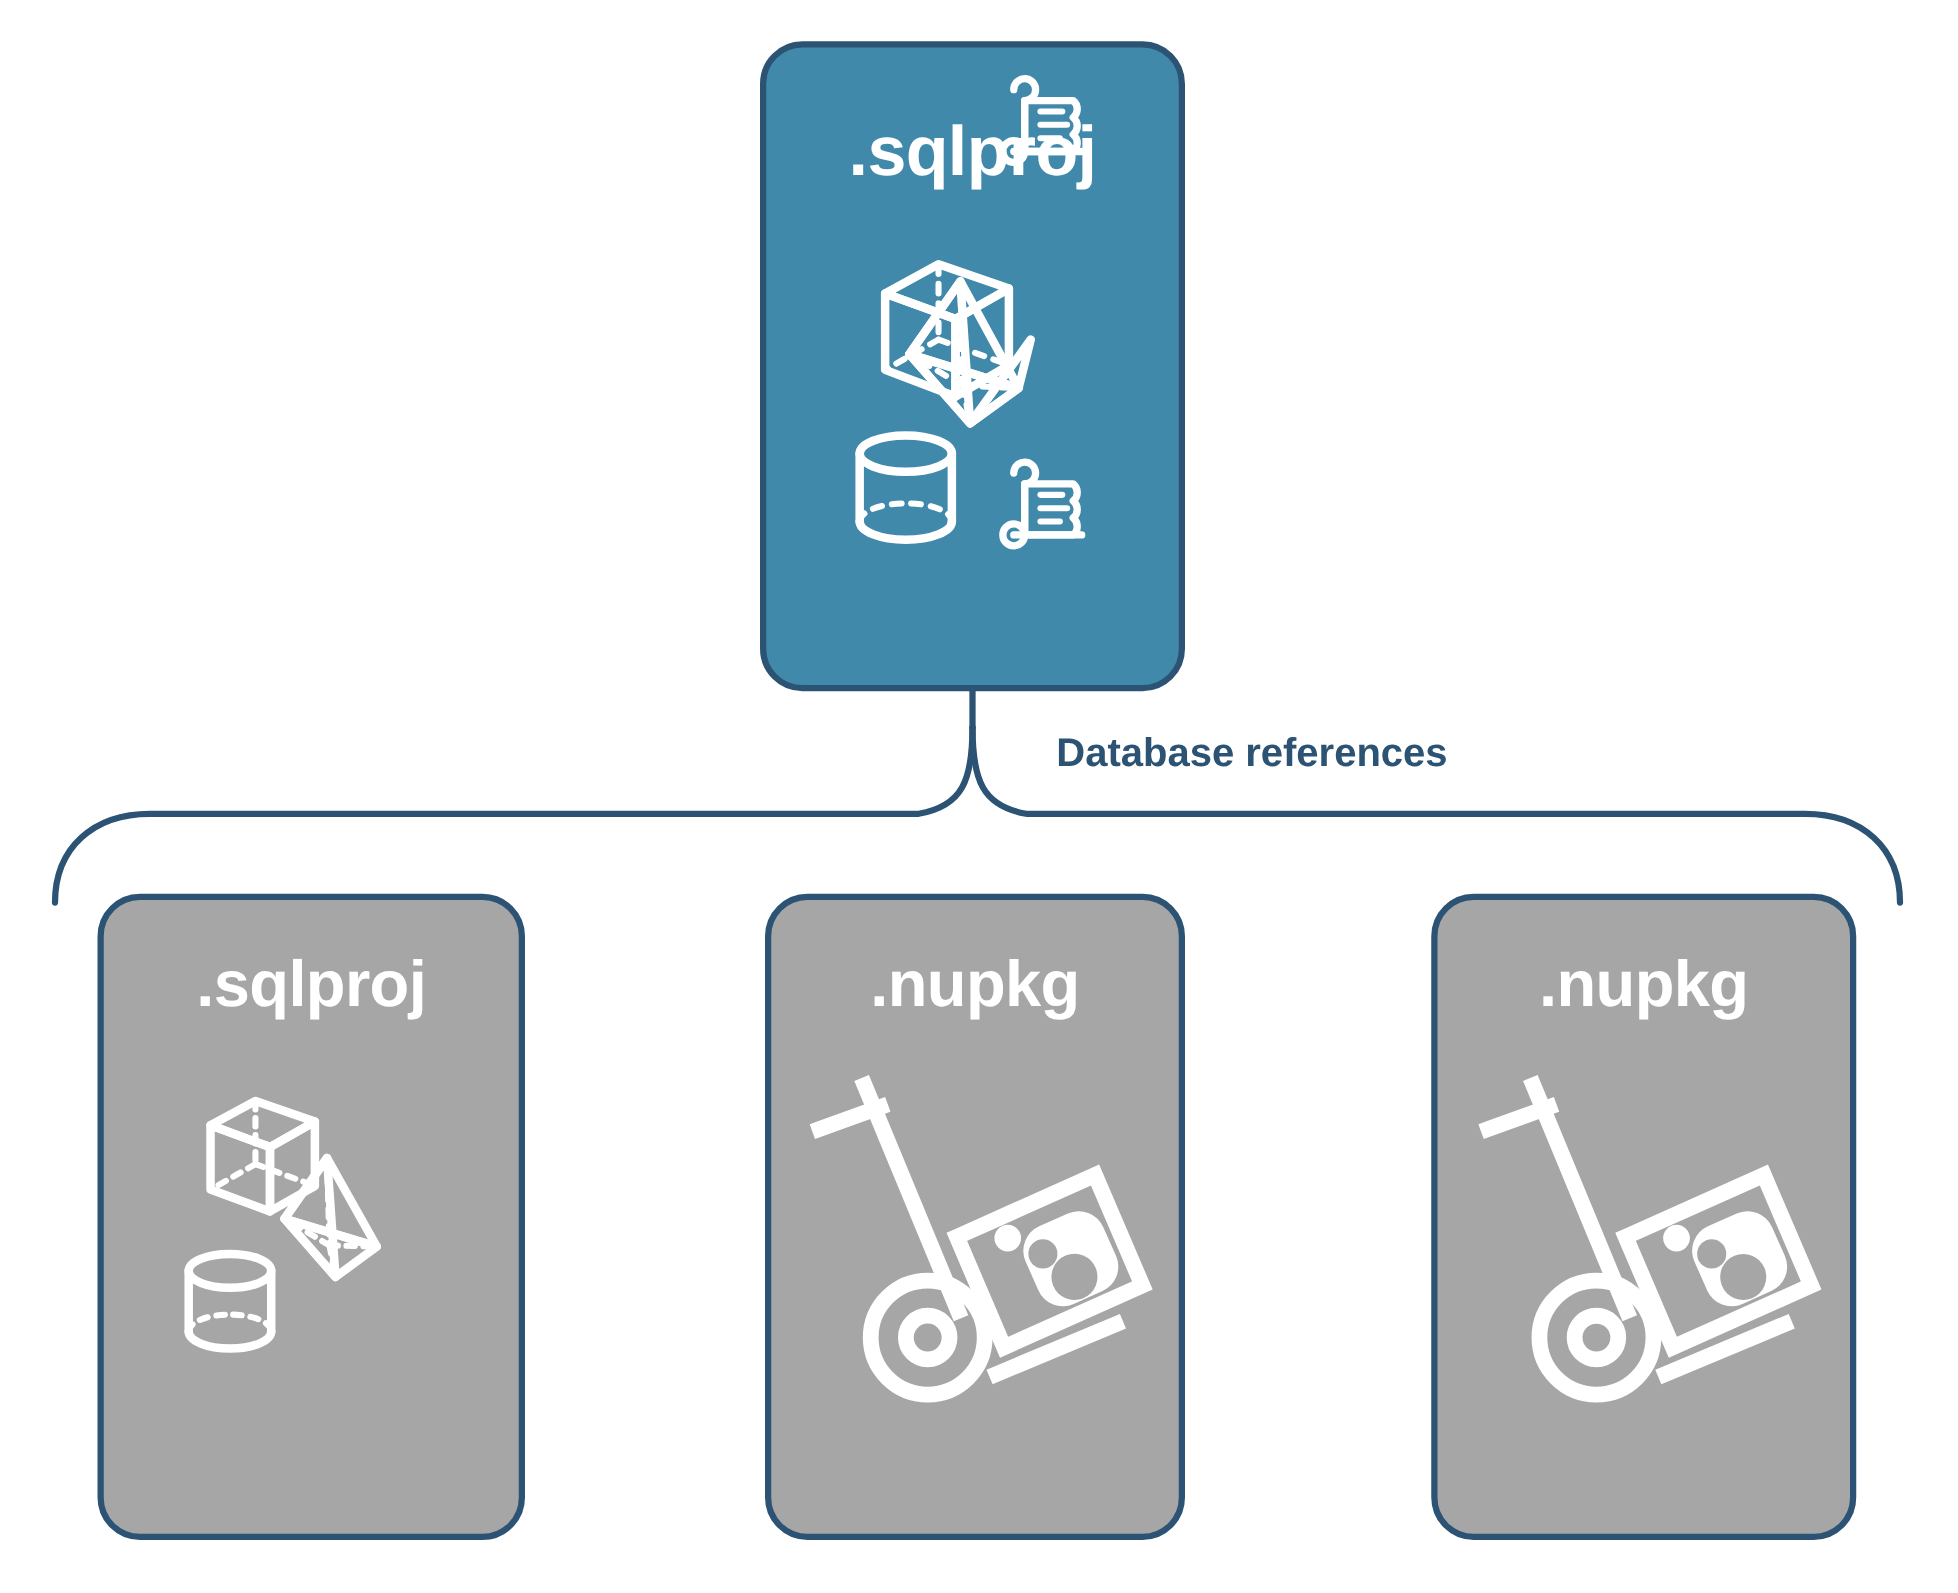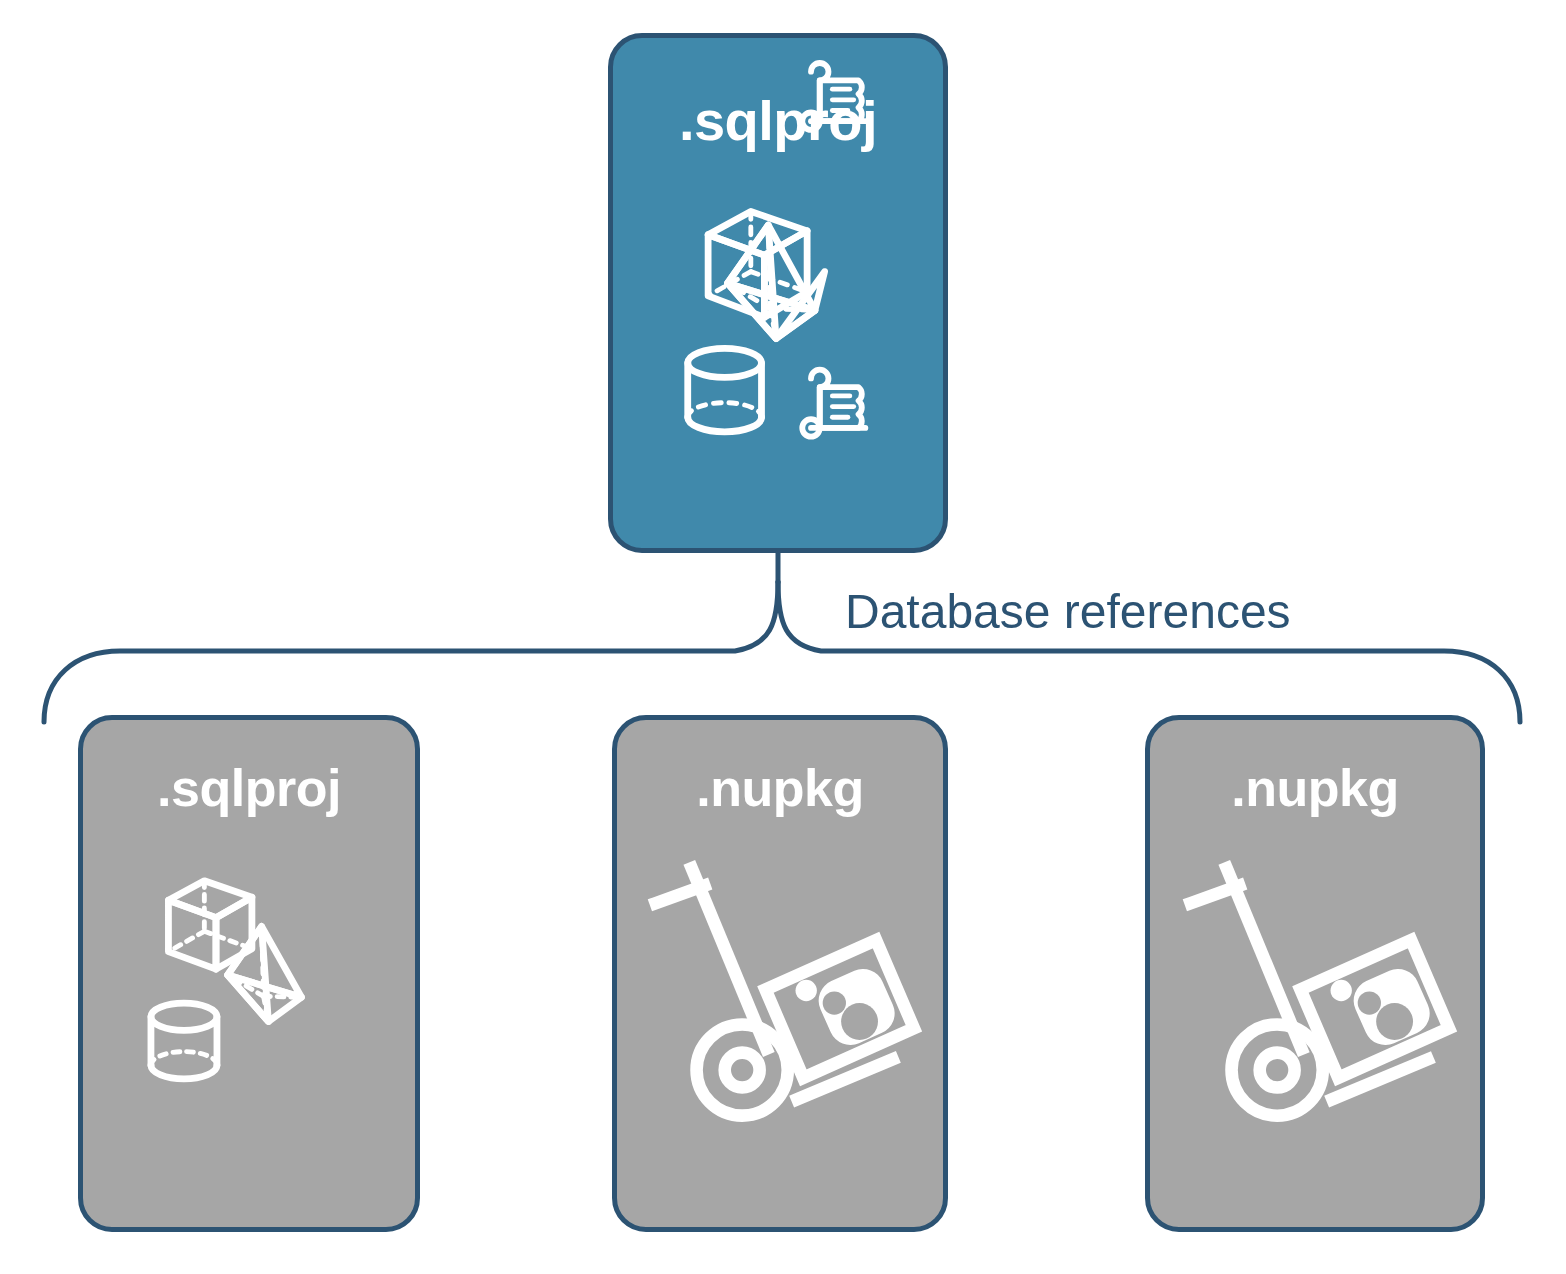--- a/index.html
+++ b/index.html
@@ -59,22 +59,22 @@
     top: 0;
     width: 100%;
     height: 100%;
     pointer-events: none;
   }
 
   .brace-label {
     position: absolute;
     left: 845px;
     top: 584px;
-    font-size: 48px;
-    font-weight: normal;
+    font-size: 32px;
+    font-weight: bold;
     color: #2C5373;
     white-space: nowrap;
     user-select: none;
   }
 </style>
 </head>
 <body>
 
 <svg id="canvas" viewBox="0 0 1566 1274" xmlns="http://www.w3.org/2000/svg">
   <g fill="none" stroke="#2C5373" stroke-width="5" stroke-linecap="round" stroke-linejoin="round">

